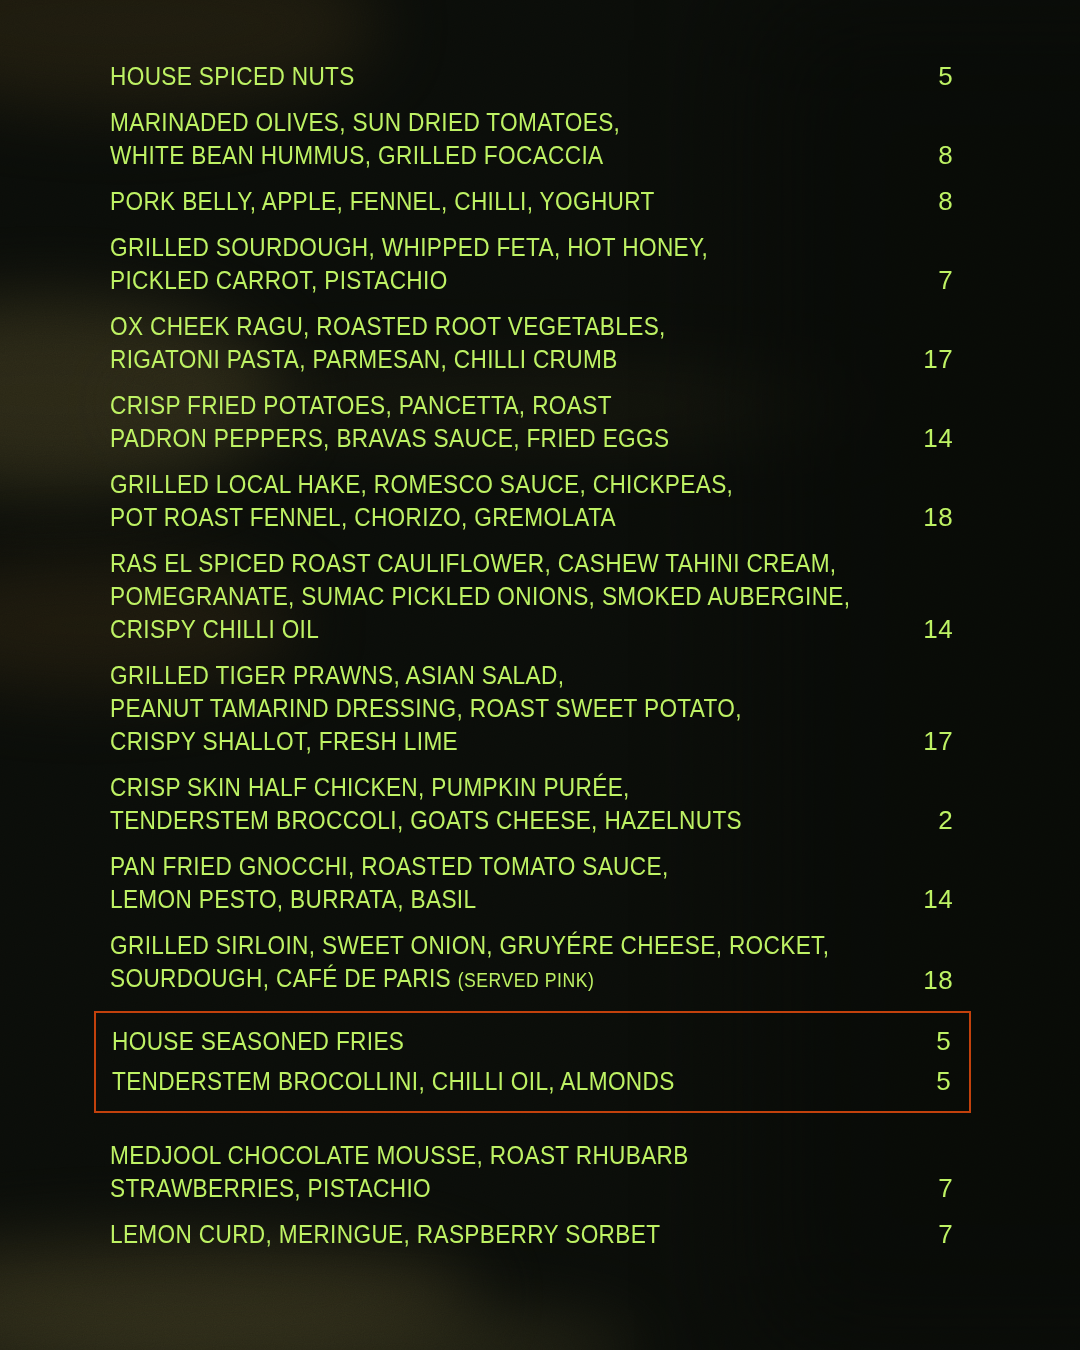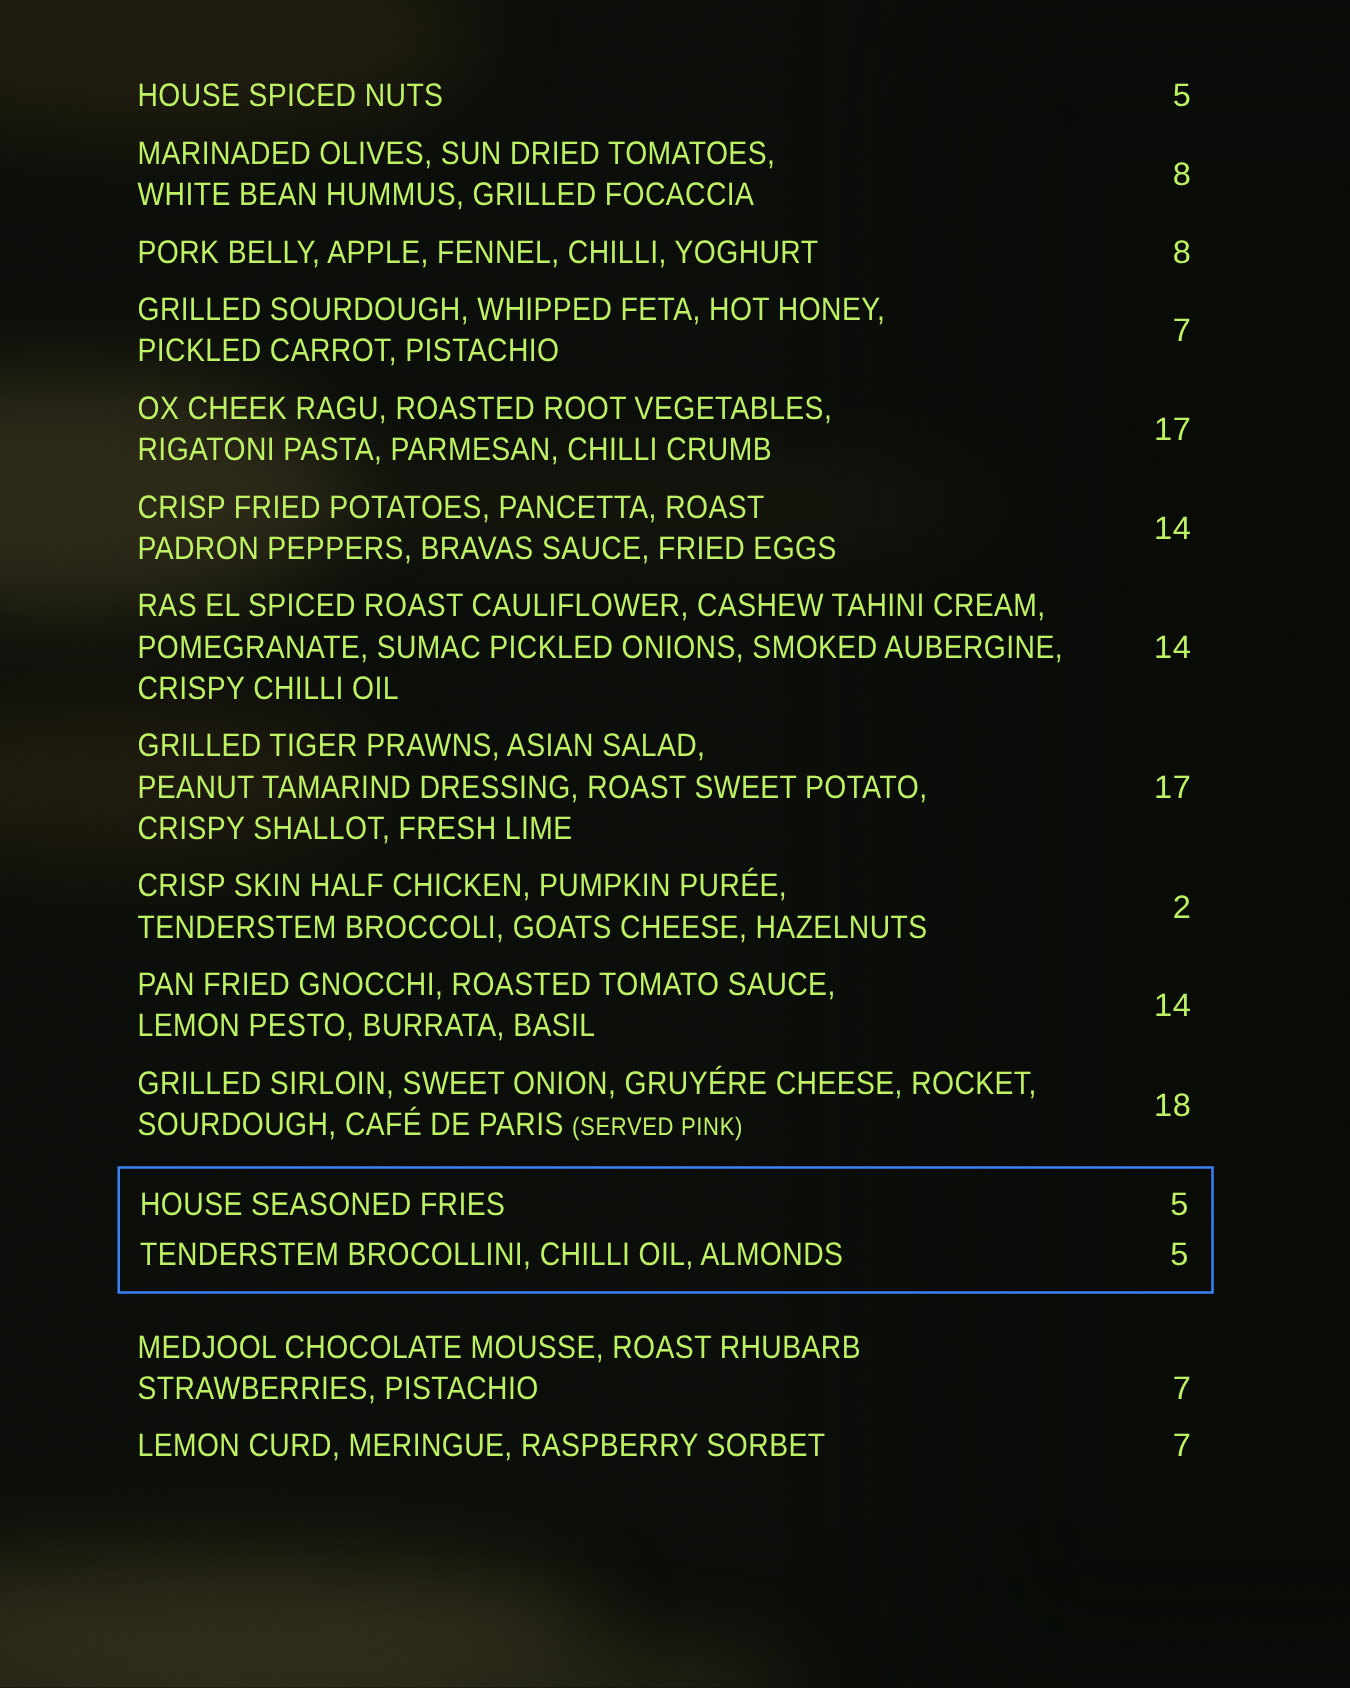--- a/index.html
+++ b/index.html
@@ -25,36 +25,36 @@
 
   .menu {
     position: absolute;
     left: 110px; right: 127px; top: 60px;
     color: #bef264;
     font-weight: normal;
     letter-spacing: .4px;
   }
 
   .item { display: flex; align-items: flex-end; }
-  .item + .item { margin-top: 13px; align-items: center; }
+  .item + .item { margin-top: 13px; }
   .name { flex: 1; min-width: 0; }
   .line {
     font-size: 26px; line-height: 33px;
     transform: scaleX(.87); transform-origin: 0 50%;
     white-space: nowrap;
   }
   .price {
     font-size: 26px; line-height: 33px;
     width: 44px; text-align: right; flex: none;
   }
   .note { font-size: .78em; letter-spacing: .6px; }
 
   .sides-box {
     margin: 14px -18px 0 -16px;
-    border: 2px solid #3b82f6;
+    border: 2px solid #c2410c;
     padding: 8px 18px 10px 16px;
   }
   .sides-box .side-row { display: flex; align-items: center; }
   .sides-box .line, .sides-box .price { line-height: 40px; }
 
   .desserts { margin-top: 26px; }
 </style>
 </head>
 <body>
 
@@ -115,20 +115,27 @@
   </div>
 
   <div class="item">
     <div class="name">
       <div class="line">CRISP FRIED POTATOES, PANCETTA, ROAST</div>
       <div class="line">PADRON PEPPERS, BRAVAS SAUCE, FRIED EGGS</div>
     </div>
     <div class="price">14</div>
   </div>
 
+  <div class="item">
+    <div class="name">
+      <div class="line">GRILLED LOCAL HAKE, ROMESCO SAUCE, CHICKPEAS,</div>
+      <div class="line">POT ROAST FENNEL, CHORIZO, GREMOLATA</div>
+    </div>
+    <div class="price">18</div>
+  </div>
 
   <div class="item">
     <div class="name">
       <div class="line">RAS EL SPICED ROAST CAULIFLOWER, CASHEW TAHINI CREAM,</div>
       <div class="line">POMEGRANATE, SUMAC PICKLED ONIONS, SMOKED AUBERGINE,</div>
       <div class="line">CRISPY CHILLI OIL</div>
     </div>
     <div class="price">14</div>
   </div>
 

